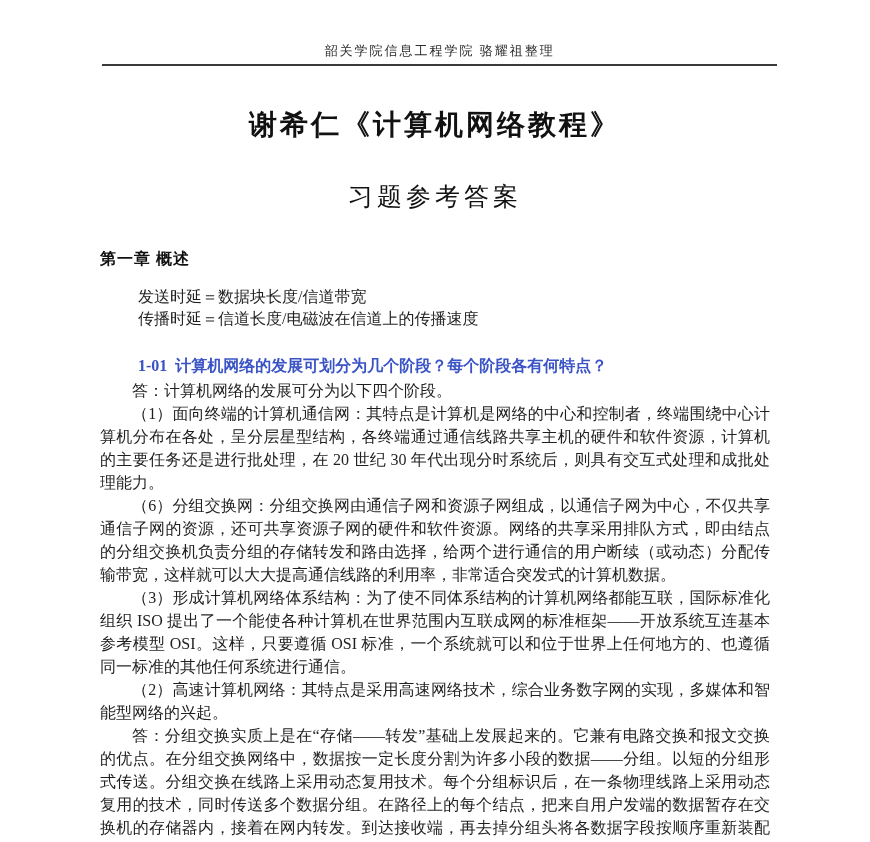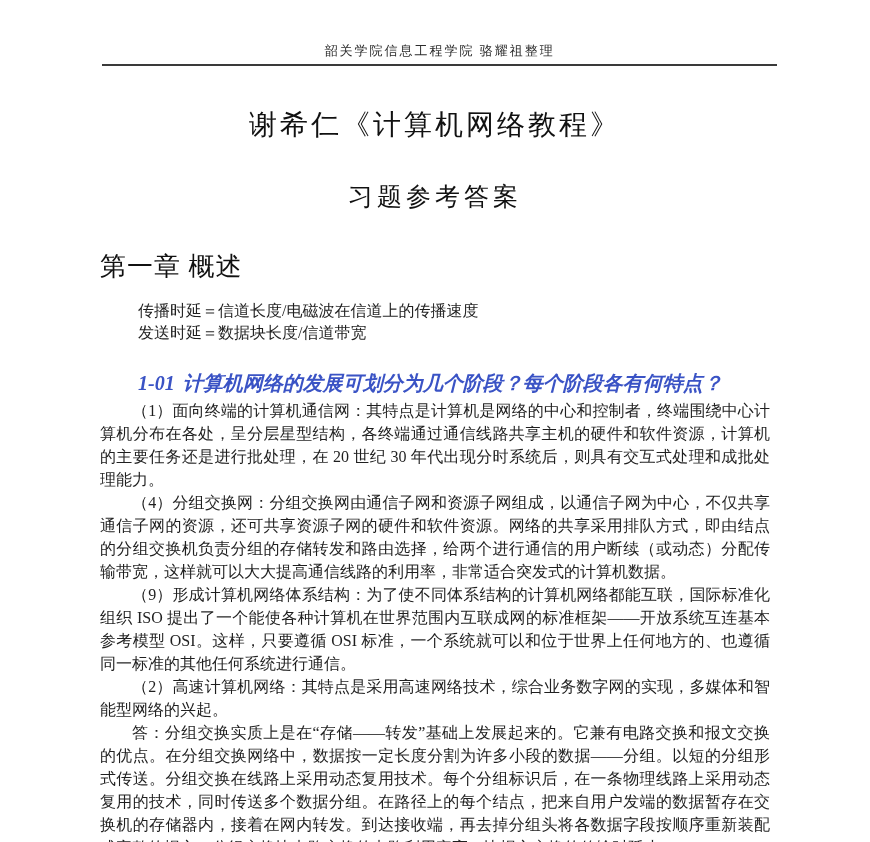--- a/index.html
+++ b/index.html
@@ -27,54 +27,53 @@
     color: #2b2b2b;
     border-bottom: 2px solid #3a3a3a;
   }
   .content {
     margin: 0 100px;
   }
   .doc-title {
     margin-top: 40px;
     text-align: center;
     font-size: 28px;
-    font-weight: normal;
+    font-weight: bold;
     letter-spacing: 3px;
     color: #111111;
   }
   .doc-subtitle {
     margin-top: 36px;
     text-align: center;
     font-size: 25px;
     font-weight: normal;
     letter-spacing: 4px;
     color: #111111;
   }
   .chapter-heading {
     margin-top: 36px;
-    font-size: 26px;
-    font-weight: normal;
+    font-size: 16px;
+    font-weight: bold;
     letter-spacing: 1px;
     color: #111111;
   }
   .formulas {
     margin-top: 16px;
     margin-left: 38px;
     font-size: 16px;
     line-height: 22px;
   }
   .formula-line { margin: 0; }
   .question-heading {
     margin-top: 26px;
     margin-left: 38px;
-    font-size: 20px;
+    font-size: 16px;
     font-weight: bold;
     color: #3a53c5;
     margin-bottom: 2px;
-    font-style: italic;
   }
   .question-heading .q-number { margin-right: 8px; }
   .answer p {
     font-size: 16px;
     line-height: 23px;
     text-indent: 2em;
     text-align: justify;
     color: #1f1f1f;
   }
 </style>
@@ -89,32 +88,33 @@
 
   <div class="content">
 
     <div class="doc-title">谢希仁《计算机网络教程》</div>
 
     <div class="doc-subtitle">习题参考答案</div>
 
     <div class="chapter-heading">第一章 概述</div>
 
     <div class="formulas">
+      <p class="formula-line">发送时延＝数据块长度/信道带宽</p>
       <p class="formula-line">传播时延＝信道长度/电磁波在信道上的传播速度</p>
-      <p class="formula-line">发送时延＝数据块长度/信道带宽</p>
     </div>
 
     <div class="qa-section">
       <div class="question-heading">
         <span class="q-number">1-01</span><span class="q-text">计算机网络的发展可划分为几个阶段？每个阶段各有何特点？</span>
       </div>
       <div class="answer">
+        <p>答：计算机网络的发展可分为以下四个阶段。</p>
         <p>（1）面向终端的计算机通信网：其特点是计算机是网络的中心和控制者，终端围绕中心计算机分布在各处，呈分层星型结构，各终端通过通信线路共享主机的硬件和软件资源，计算机的主要任务还是进行批处理，在 20 世纪 30 年代出现分时系统后，则具有交互式处理和成批处理能力。</p>
-        <p>（4）分组交换网：分组交换网由通信子网和资源子网组成，以通信子网为中心，不仅共享通信子网的资源，还可共享资源子网的硬件和软件资源。网络的共享采用排队方式，即由结点的分组交换机负责分组的存储转发和路由选择，给两个进行通信的用户断续（或动态）分配传输带宽，这样就可以大大提高通信线路的利用率，非常适合突发式的计算机数据。</p>
-        <p>（9）形成计算机网络体系结构：为了使不同体系结构的计算机网络都能互联，国际标准化组织 ISO 提出了一个能使各种计算机在世界范围内互联成网的标准框架——开放系统互连基本参考模型 OSI。这样，只要遵循 OSI 标准，一个系统就可以和位于世界上任何地方的、也遵循同一标准的其他任何系统进行通信。</p>
+        <p>（6）分组交换网：分组交换网由通信子网和资源子网组成，以通信子网为中心，不仅共享通信子网的资源，还可共享资源子网的硬件和软件资源。网络的共享采用排队方式，即由结点的分组交换机负责分组的存储转发和路由选择，给两个进行通信的用户断续（或动态）分配传输带宽，这样就可以大大提高通信线路的利用率，非常适合突发式的计算机数据。</p>
+        <p>（3）形成计算机网络体系结构：为了使不同体系结构的计算机网络都能互联，国际标准化组织 ISO 提出了一个能使各种计算机在世界范围内互联成网的标准框架——开放系统互连基本参考模型 OSI。这样，只要遵循 OSI 标准，一个系统就可以和位于世界上任何地方的、也遵循同一标准的其他任何系统进行通信。</p>
         <p>（2）高速计算机网络：其特点是采用高速网络技术，综合业务数字网的实现，多媒体和智能型网络的兴起。</p>
       </div>
     </div>
 
     <div class="qa-section">
       <div class="answer">
         <p>答：分组交换实质上是在“存储——转发”基础上发展起来的。它兼有电路交换和报文交换的优点。在分组交换网络中，数据按一定长度分割为许多小段的数据——分组。以短的分组形式传送。分组交换在线路上采用动态复用技术。每个分组标识后，在一条物理线路上采用动态复用的技术，同时传送多个数据分组。在路径上的每个结点，把来自用户发端的数据暂存在交换机的存储器内，接着在网内转发。到达接收端，再去掉分组头将各数据字段按顺序重新装配成完整的报文。分组交换比电路交换的电路利用率高，比报文交换的传输时延小，</p>
       </div>
     </div>
 

